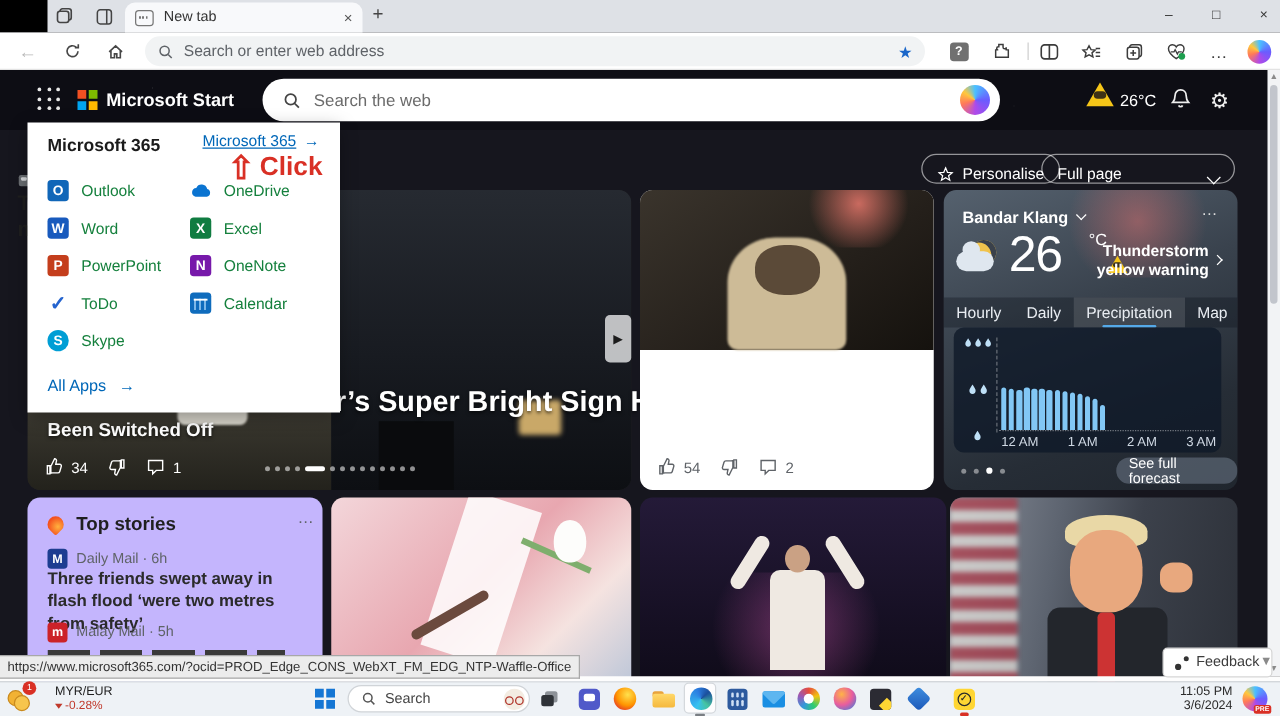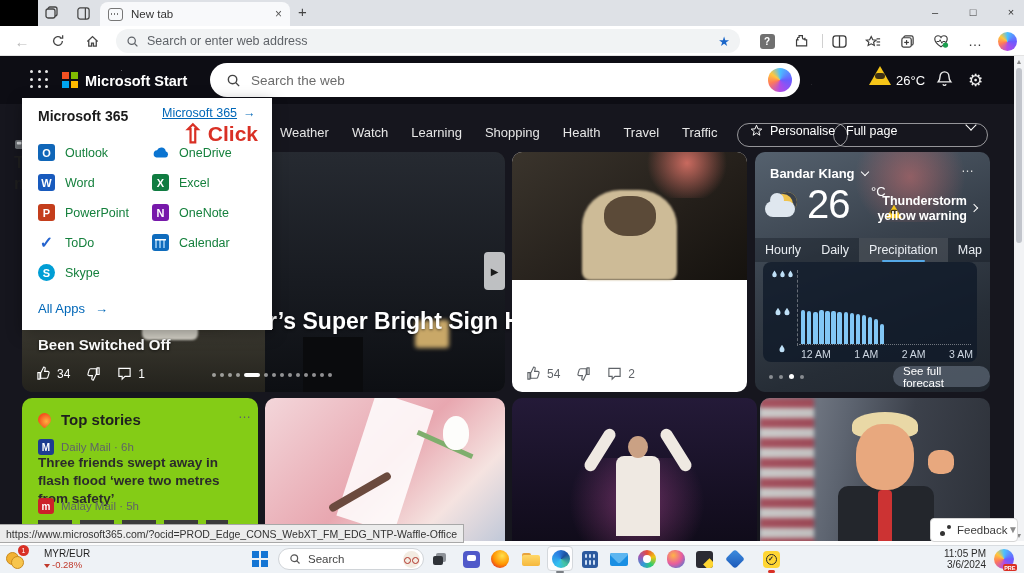--- a/index.html
+++ b/index.html
@@ -55,21 +55,21 @@
     border-bottom:19px solid #f5c518;position:relative;}
   .warn-tri i{position:absolute;left:-5px;top:7px;width:10px;height:6px;background:#3d3116;border-radius:3px;}
   .head-temp{font-size:13px;color:#fff;}
   .glyph-white{color:#eee;font-size:15px;}
 
   
   .content{left:0;top:104px;width:1014px;height:437px;background:#16161e;}
   .navrow{left:280px;top:125px;display:flex;gap:23px;font-size:13px;color:#e6e6e6;}
   .nav-partial{left:262px;top:125px;font-size:13px;color:#e6e6e6;}
   .pill{height:24px;border:1px solid rgba(255,255,255,.55);border-radius:13px;color:#fff;
-    display:flex;align-items:flex-start;box-sizing:border-box;font-size:12.5px;}
+    display:flex;align-items:flex-end;box-sizing:border-box;font-size:12.5px;}
   .chev{width:7px;height:7px;border-right:1.5px solid #fff;border-bottom:1.5px solid #fff;transform:rotate(45deg);}
   .chev.sm{width:5px;height:5px;}
 
   .card{border-radius:10px;overflow:hidden;}
   
   .hero{left:22px;top:152px;width:483px;height:240px;background:#222;}
   .slideL{position:absolute;left:0;top:0;width:243px;height:240px;
     background:linear-gradient(#b6b1a3,#8a8577 30%,#5c594d 55%,#35332b 80%,#23221c);}
   .slideL .blob1{position:absolute;left:10px;top:120px;width:90px;height:46px;background:#3c3a33;border-radius:8px;filter:blur(3px);}
   .slideL .blob2{position:absolute;left:130px;top:95px;width:100px;height:80px;background:#2c2b23;border-radius:40%;filter:blur(4px);}
@@ -146,21 +146,21 @@
   .oicon{width:17px;height:17px;border-radius:3px;color:#fff;font-size:11px;font-weight:bold;
     display:flex;align-items:center;justify-content:center;}
   .skype{border-radius:50%;}
   .cal{background:#0f6cbd;position:relative;}
   .cal i{position:absolute;left:3px;top:5px;width:11px;height:9px;
     background:linear-gradient(#fff 0 0) 0 0/11px 1.5px no-repeat,
       repeating-linear-gradient(90deg,#7db8e8 0 2px,#0f6cbd 2px 4px);}
   .allapps{left:16px;top:203px;display:flex;gap:10px;align-items:center;font-size:13px;color:#0067b8;}
 
   
-  .ts{left:22px;top:398px;width:236px;height:175px;background:#84cc16;}
+  .ts{left:22px;top:398px;width:236px;height:175px;background:#c4b5fd;}
   .flame{width:13px;height:13px;background:radial-gradient(circle at 50% 70%,#ffb23e,#f4511e 70%);
     border-radius:50% 50% 50% 2px;transform:rotate(-45deg);}
   .ts-title{font-size:15px;font-weight:bold;color:#1f1f1f;}
   .src-badge{width:16px;height:16px;border-radius:3px;color:#fff;font-size:10px;font-weight:bold;
     display:flex;align-items:center;justify-content:center;}
   .src-line{font-size:11.5px;color:#5f6368;}
   .ts-head{left:16px;top:56px;width:204px;font-size:13.5px;line-height:18px;font-weight:bold;color:#2b2b2b;}
   .ts-cut{left:16px;top:122px;width:200px;height:5px;overflow:hidden;}
   .ts-cut i{display:block;width:190px;height:9px;background:repeating-linear-gradient(90deg,#3a3a3a 0 34px,transparent 34px 42px);}
 
@@ -390,29 +390,20 @@
     <svg width="17" height="18" viewBox="0 0 16 17">
         <path d="M8 1.8c-2.6 0-4.2 2-4.2 4.4 0 3-1.3 4.4-1.8 5h12c-.5-.6-1.8-2-1.8-5C12.2 3.8 10.6 1.8 8 1.8z" fill="none" stroke="#eee" stroke-width="1.3"></path>
         <path d="M6.5 13.5a1.6 1.6 0 0 0 3 0" fill="none" stroke="#eee" stroke-width="1.3"></path>
       </svg>
   </div>
   <div class="abs glyph-white" style="left:968px;top:70px;font-size:17px;">⚙</div>
 
   <div class="abs content"></div>
 
   <div class="abs nav-partial">g</div>
-  <div class="abs navrow">
-    <span>Weather</span>
-    <span>Watch</span>
-    <span>Learning</span>
-    <span>Shopping</span>
-    <span>Health</span>
-    <span>Travel</span>
-    <span>Traffic</span>
-  </div>
   <div class="abs pill" style="left:737px;top:123px;padding:0 12px;gap:7px;">
     <svg width="13" height="13" viewBox="0 0 16 16">
         <path d="M8 1.5 9.8 6l4.7.3-3.6 3 1.2 4.5L8 11.2 3.9 13.8 5.1 9.3 1.5 6.3 6.2 6z" fill="none" stroke="#fff" stroke-width="1.2"></path>
       </svg>
     <span>Personalise</span>
   </div>
   <div class="abs pill" style="left:833px;top:123px;width:155px;padding:0 12px;justify-content:space-between;">
     <span>Full page</span>
     <span class="chev" style="margin-top:-3px;"></span>
   </div>

